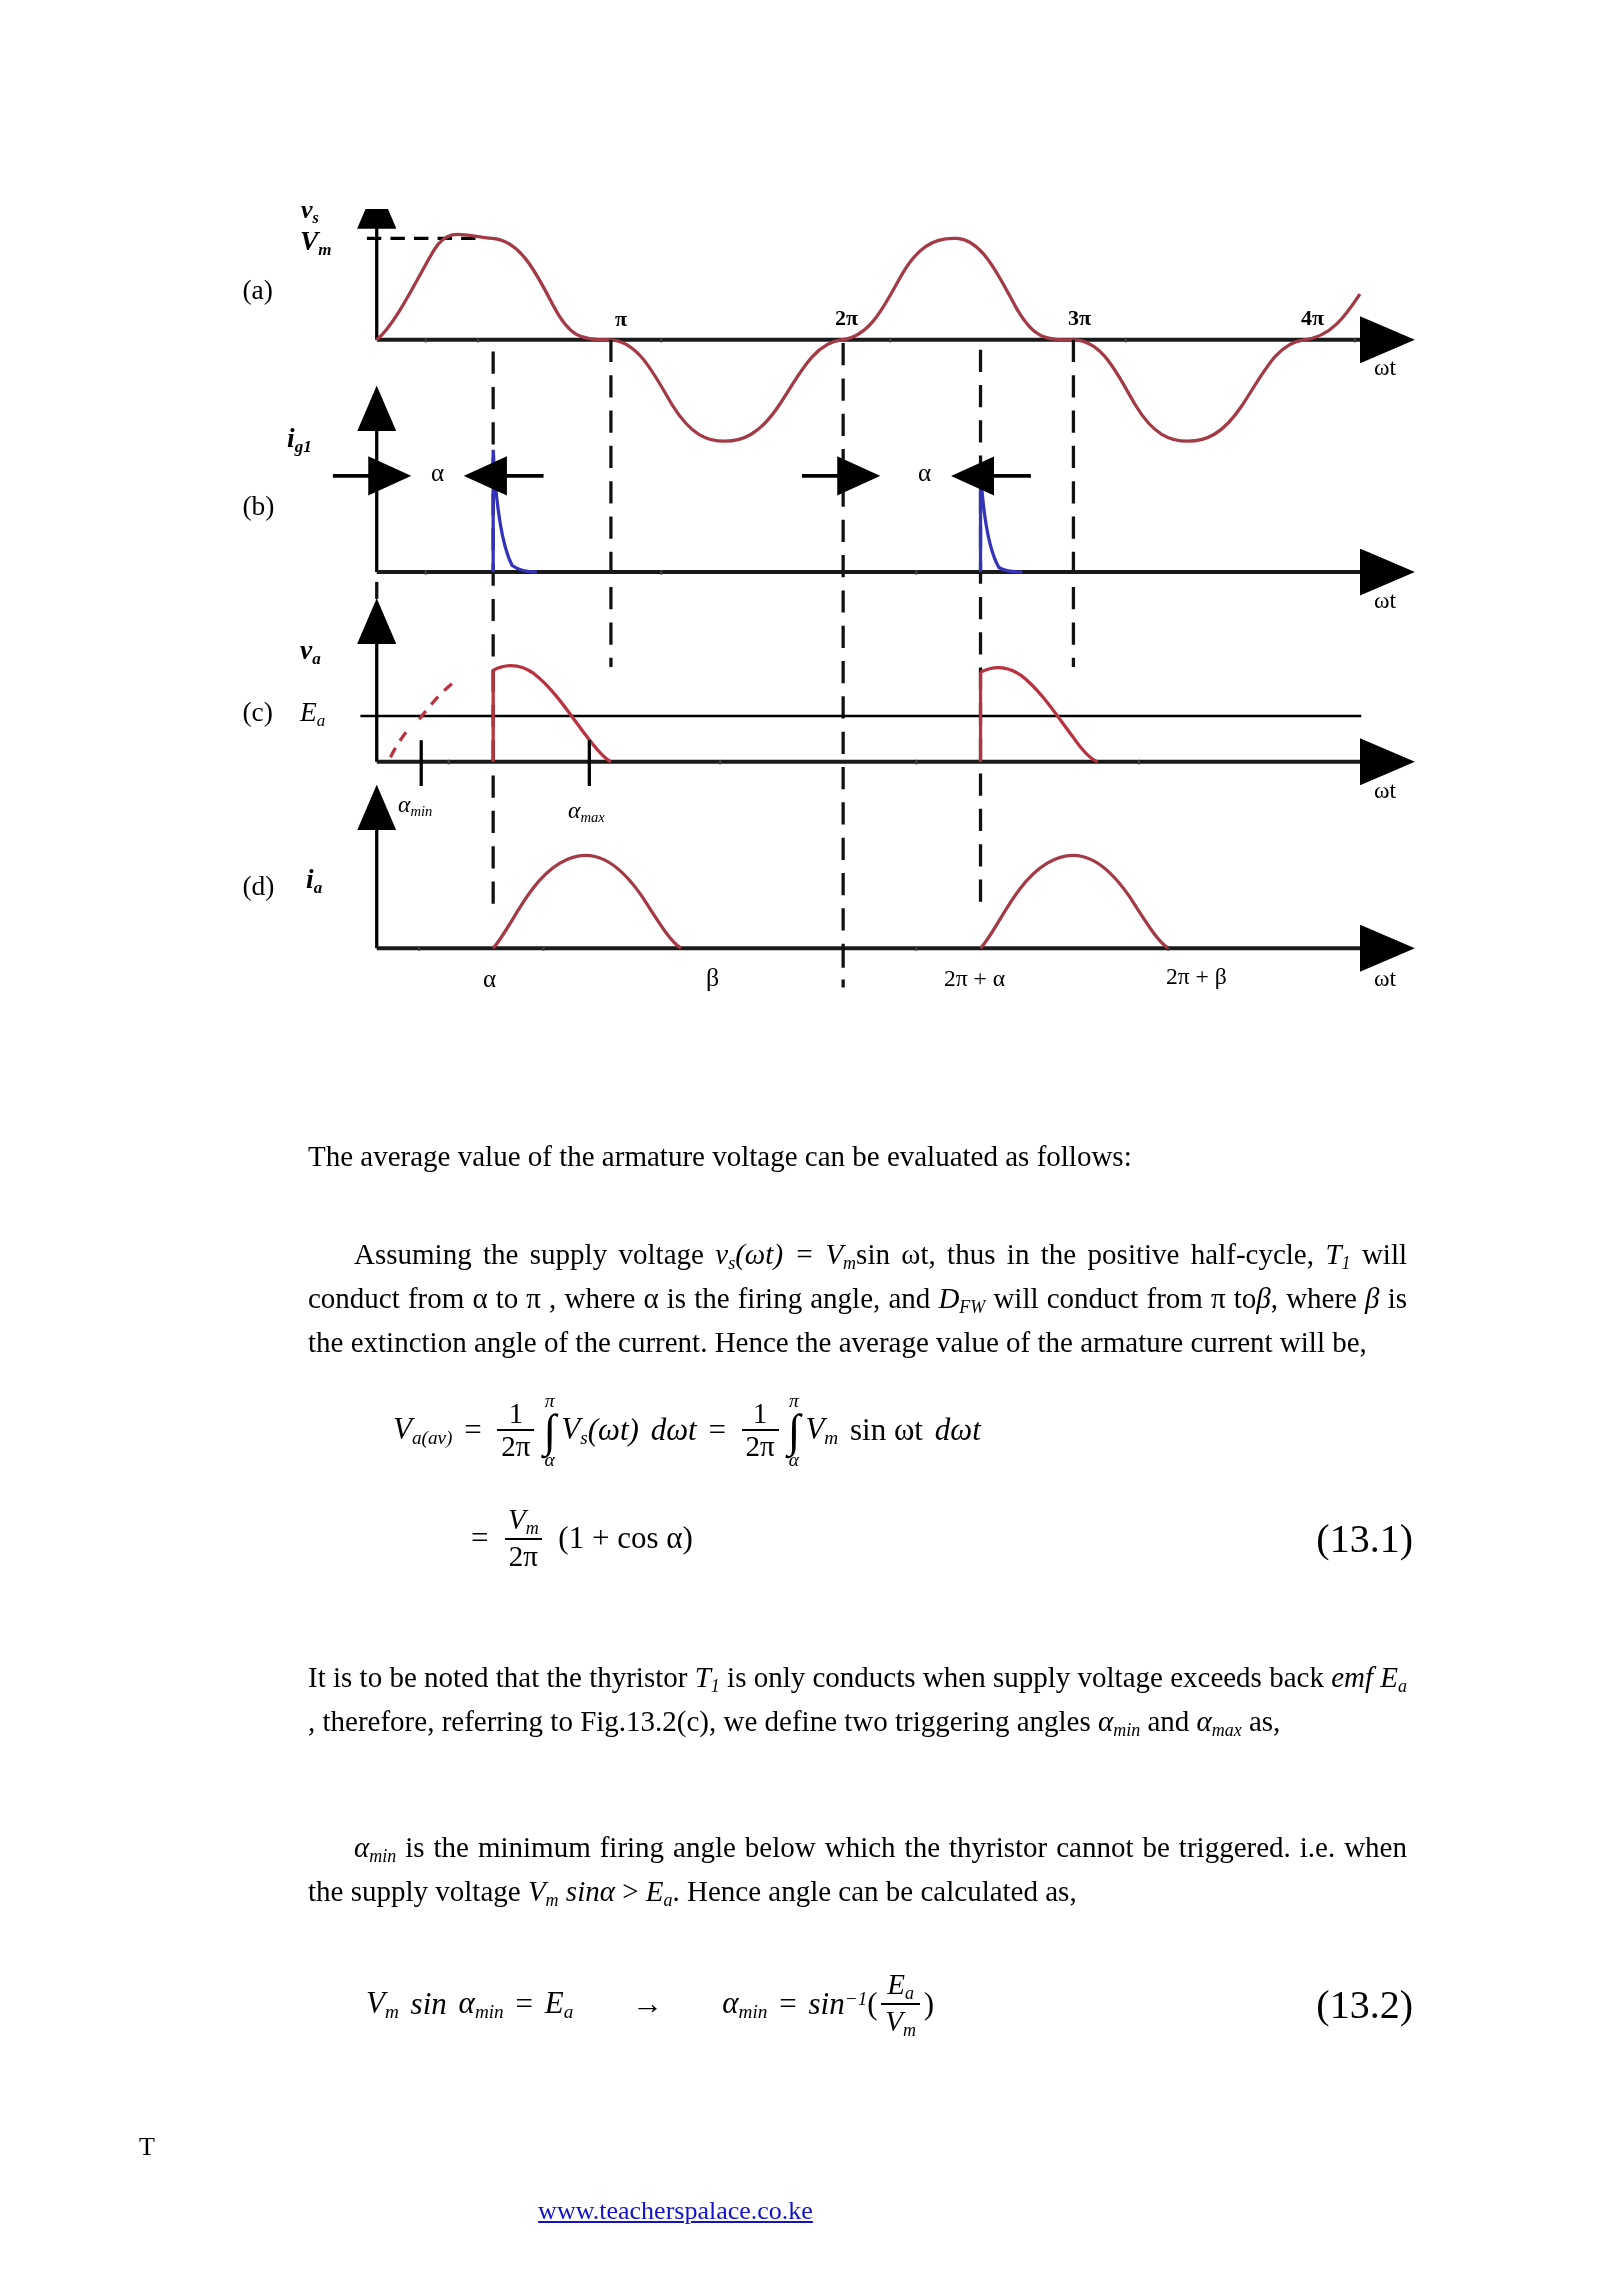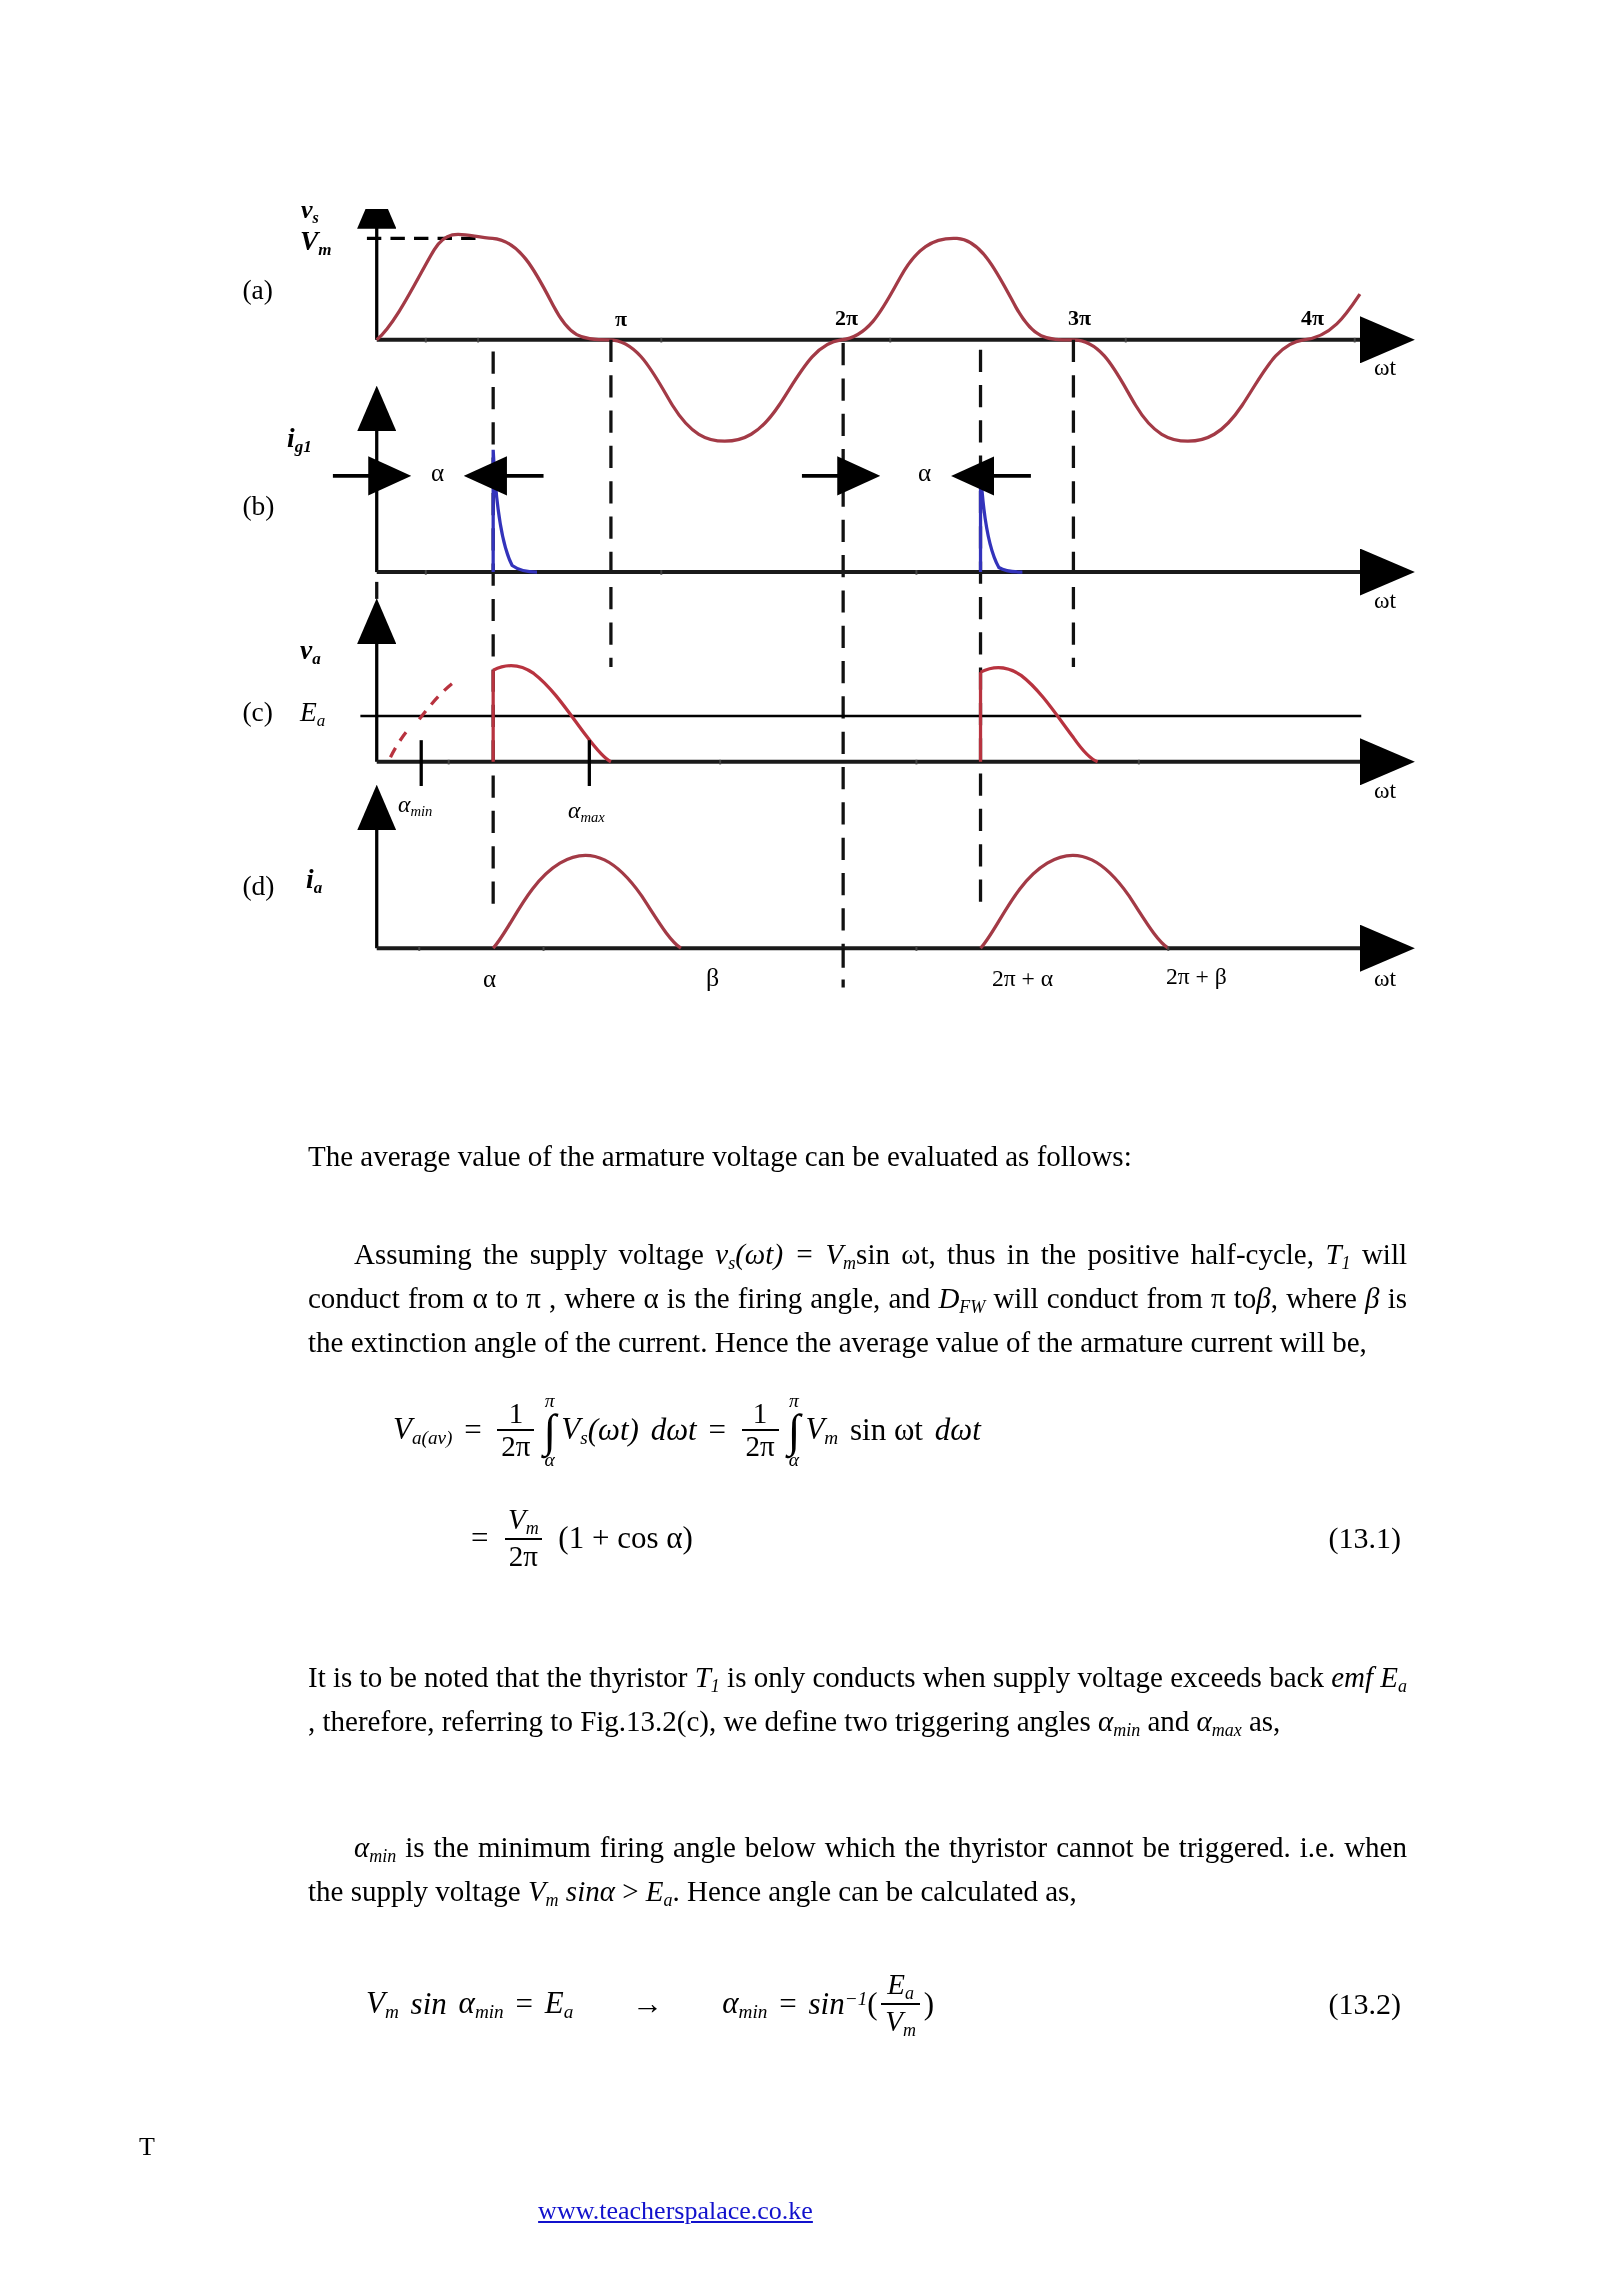--- a/index.html
+++ b/index.html
@@ -40,21 +40,21 @@
   sub{font-size:0.62em;vertical-align:-0.28em;font-style:italic;}
   sup{font-size:0.62em;vertical-align:0.45em;}
 
   
   .eq-block{position:absolute;font-size:31px;}
   .eq1{left:393px;top:1391px;width:1021px;}
   .eq2{left:471px;top:1505px;width:942px;}
   .eq3{left:366px;top:1970px;width:1047px;}
 
   .eqrow{display:flex;align-items:center;}
-  .eqnum{position:absolute;right:12px;top:50%;transform:translateY(-50%);font-size:30px;text-align:right;}
+  .eqnum{position:absolute;right:0;top:50%;transform:translateY(-50%);font-size:40px;text-align:right;}
 
   .frac{display:inline-flex;flex-direction:column;align-items:center;
         vertical-align:middle;margin:0 3.9px;line-height:1;}
   .frac .num{padding:0 3.9px 1.3px;font-size:29px;}
   .frac .den{padding:1.3px 3.9px 0;font-size:29px;border-top:2px solid #000;}
 
   .intg{display:inline-flex;flex-direction:column;align-items:center;
         margin:0 5.2px;line-height:1;vertical-align:middle;}
   .intg .lim{font-size:19.6px;font-style:italic;}
   .intg .sym{font-size:46px;font-style:italic;line-height:0.85;}
@@ -231,21 +231,21 @@
 
     <div style="position:absolute;left:136px;top:582px;font-size:23.6px;font-style:italic;">
       <span>α</span><sub>min</sub>
     </div>
     <div style="position:absolute;left:306px;top:588px;font-size:23.6px;font-style:italic;">
       <span>α</span><sub>max</sub>
     </div>
 
     <div style="position:absolute;left:221px;top:756px;font-size:25px;">α</div>
     <div style="position:absolute;left:444px;top:754px;font-size:26px;">β</div>
-    <div style="position:absolute;left:682px;top:756px;font-size:23.6px;margin-left:48px;">2π + α</div>
+    <div style="position:absolute;left:682px;top:756px;font-size:23.6px;">2π + α</div>
     <div style="position:absolute;left:904px;top:754px;font-size:23.6px;">2π + β</div>
   </div>
 
 
   <div class="para p-avg">
     <span>The average value of the armature voltage can be evaluated as follows:</span>
   </div>
 
   <div class="para p-assume">
     <span class="indent"></span><span>Assuming the supply voltage</span>

